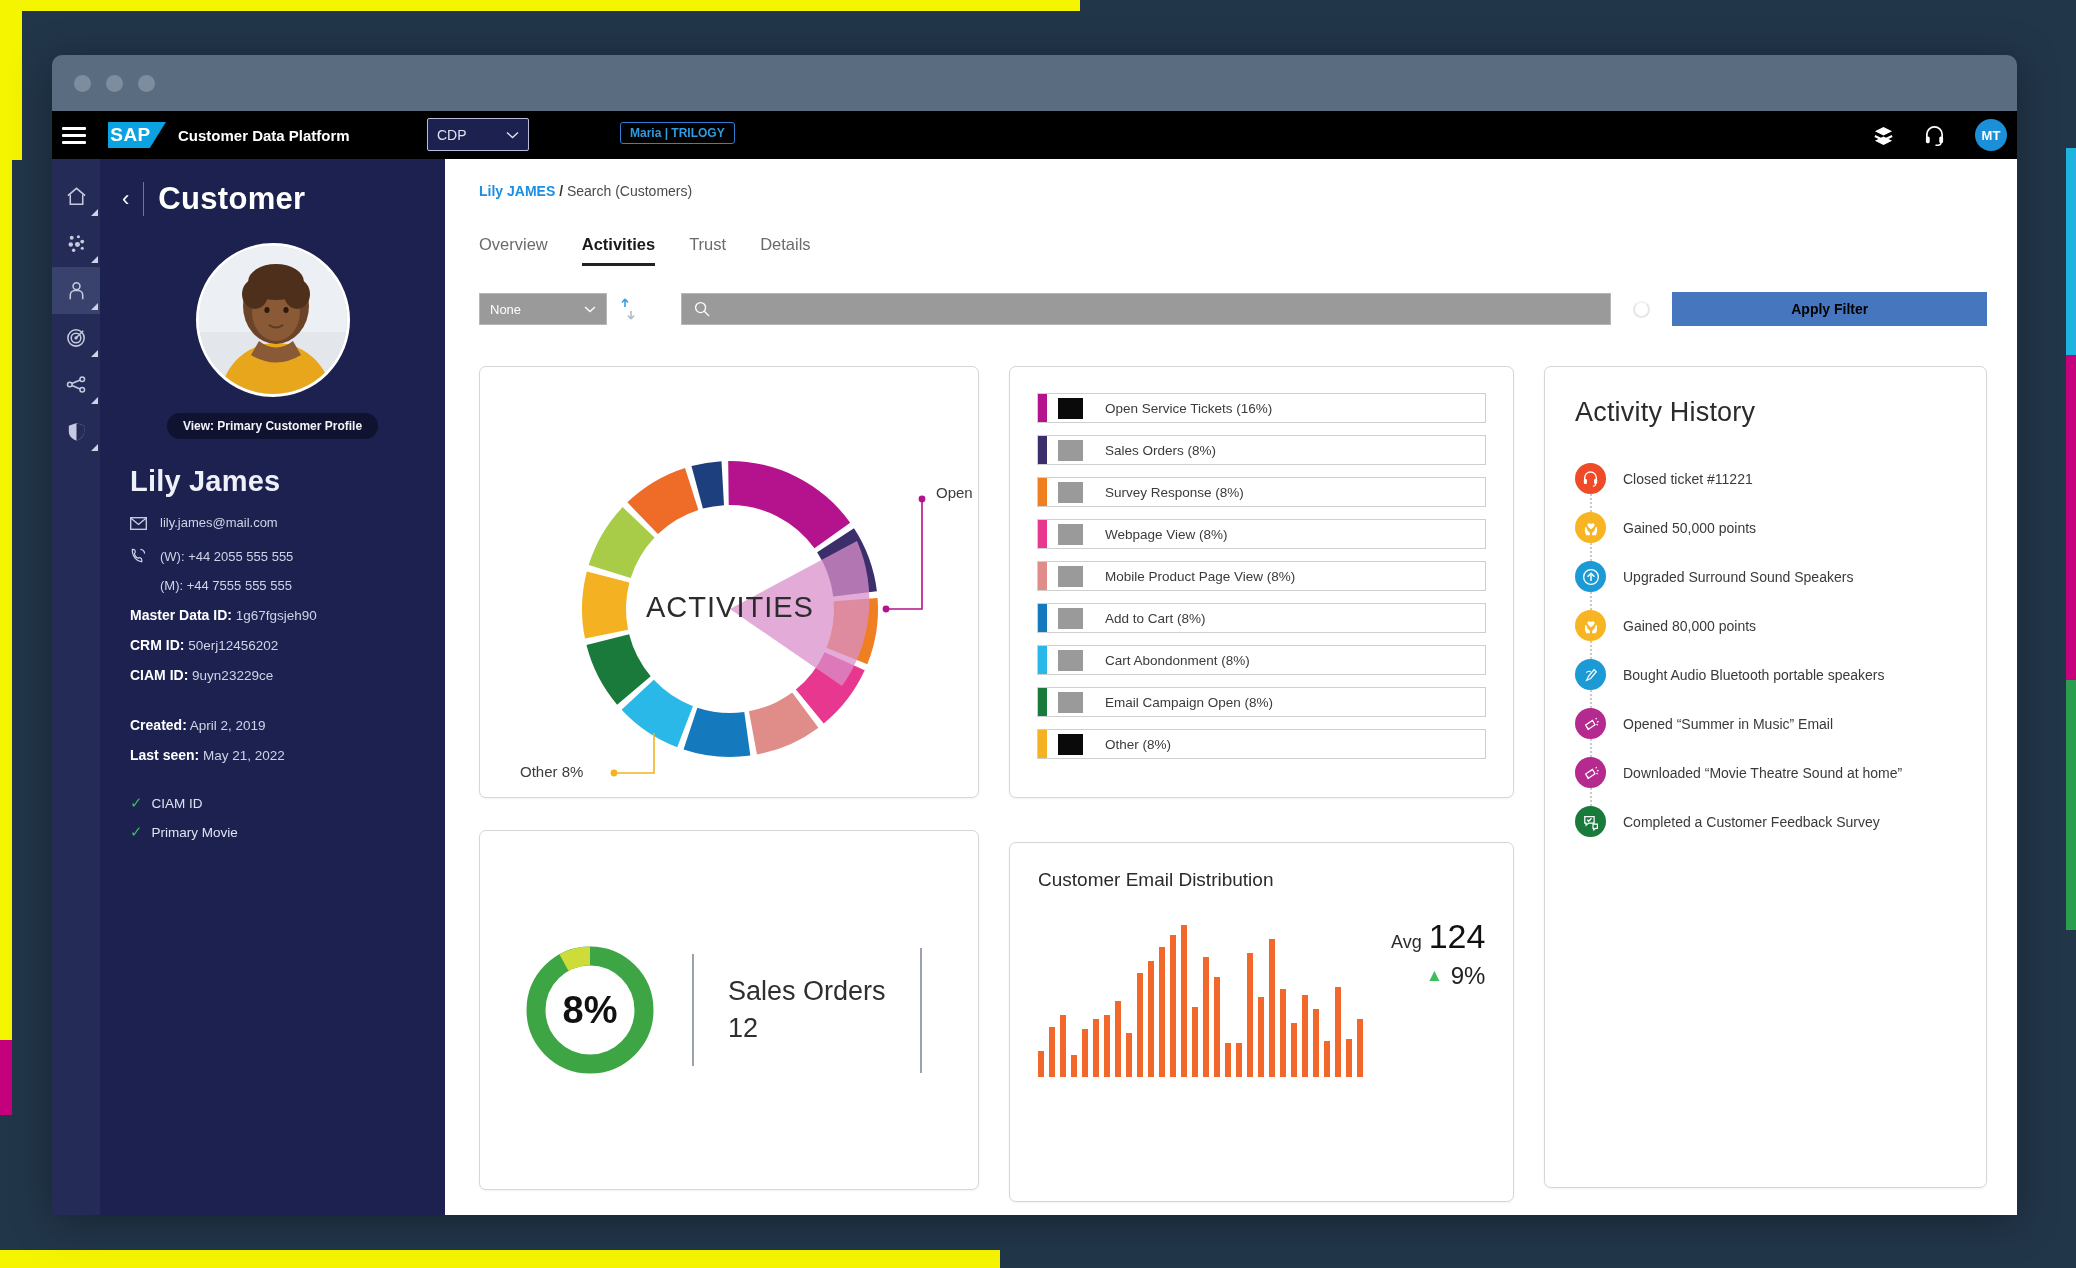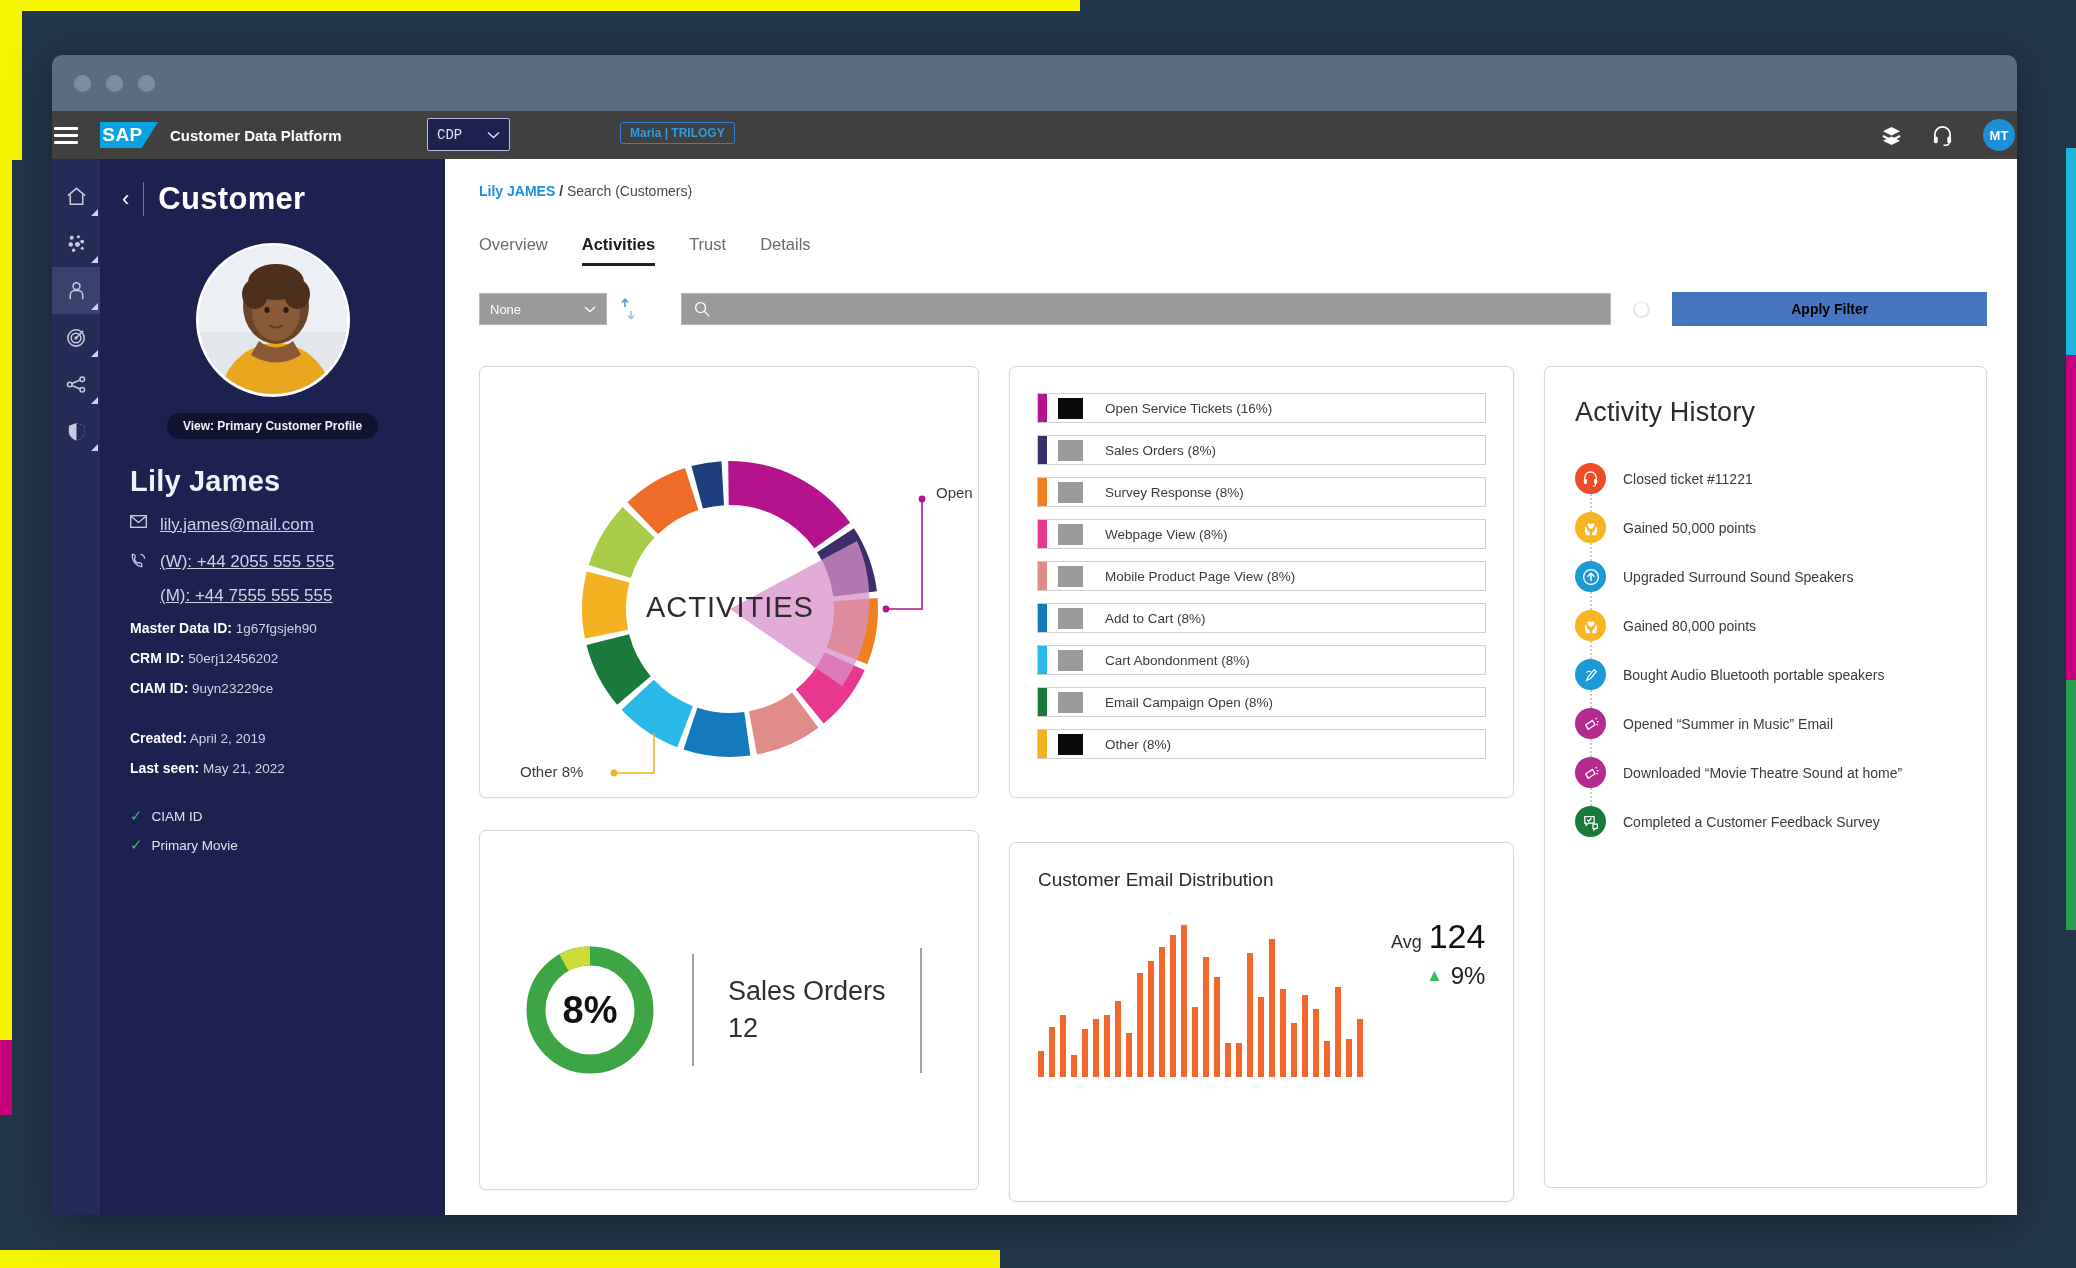--- a/index.html
+++ b/index.html
@@ -29,40 +29,40 @@
     overflow: hidden;
     box-shadow: 0 6px 40px rgba(0,0,0,.35);
   }
   .titlebar {
     height: 56px; background: #5a6c80;
     display: flex; align-items: center; padding-left: 22px; gap: 15px;
   }
   .dot { width: 17px; height: 17px; border-radius: 50%; background: #7d8d9e; }
 
   .appbar {
-    height: 48px; background: #404040;
-    display: flex; align-items: center; padding: 0 2px;
+    height: 48px; background: #000000;
+    display: flex; align-items: center; padding: 0 10px;
     position: relative;
   }
   .hamburger { width: 24px; display: flex; flex-direction: column; gap: 4px; cursor: pointer; margin-right: 22px;}
   .hamburger i { display: block; height: 3px; background: #fff; border-radius: 1px; }
   .sap-logo {
     width: 58px; height: 26px; background: #0aa2e0; color: #fff;
     font-weight: bold; font-size: 19px; letter-spacing: .5px;
     display: flex; align-items: center; justify-content: center;
     clip-path: polygon(0 0, 100% 0, 72% 100%, 0 100%);
     padding-right: 13px;
   }
   .app-title { color: #fff; font-size: 15px; font-weight: bold; margin-left: 12px; }
   .tenant-select {
     position: absolute; left: 375px; top: 7px;
-    width: 83px; height: 33px; background: #1c2150;
+    width: 102px; height: 33px; background: #1c2150;
     border: 1px solid #b9bed6; border-radius: 2px;
     display: flex; align-items: center; justify-content: space-between;
-    padding: 0 9px; color: #dfe2f0; font-size: 14px; cursor: pointer; font-family: Liberation Mono, monospace;
+    padding: 0 9px; color: #dfe2f0; font-size: 14px; cursor: pointer;
   }
   .tenant-badge {
     position: absolute; left: 568px; top: 11px;
     border: 1px solid #2f7fd6; border-radius: 3px;
     padding: 3px 9px; color: #2f9be0; font-size: 12px; font-weight: bold;
   }
   .appbar-right { margin-left: auto; display: flex; align-items: center; gap: 30px; }
   .ab-icon { color: #fff; cursor: pointer; display: flex; align-items: center; }
   .avatar {
     width: 32px; height: 32px; border-radius: 50%; background: #1b90d8;
@@ -103,21 +103,21 @@
   }
   .photo svg { position: absolute; left: 0; top: 0; }
 
   .view-pill {
     margin: 16px auto 0; width: fit-content;
     background: #10132f; border-radius: 14px;
     padding: 6px 16px; font-size: 12px; font-weight: bold; color: #f2f3f8;
   }
   .sb-body { padding: 26px 0 0 30px; }
   .cust-name { font-size: 29px; font-weight: bold; color: #eef0fa; letter-spacing: .2px; }
-  .contact-row { display: flex; align-items: flex-start; gap: 13px; margin-top: 17px; font-size: 17px; color: #cfd3e6; text-decoration: underline; }
+  .contact-row { display: flex; align-items: flex-end; gap: 13px; margin-top: 17px; font-size: 13px; color: #cfd3e6; }
   .contact-row.sub { margin-top: 14px; padding-left: 30px; gap: 0; }
   .ci { width: 17px; display: flex; justify-content: center; color: #cfd3e6; }
   .idline { margin-top: 14px; font-size: 13.5px; color: #cfd3e6; }
   .idline:first-of-type { margin-top: 26px; }
   .idline b { color: #fff; font-weight: bold; font-size: 14px; }
   .gap-block { height: 20px; }
   .checkline { display: flex; align-items: center; gap: 9px; font-size: 13.5px; color: #dfe2ef; margin-top: 11px; }
   .checkline .ck { color: #3dbd5c; font-size: 15px; }
 
   

